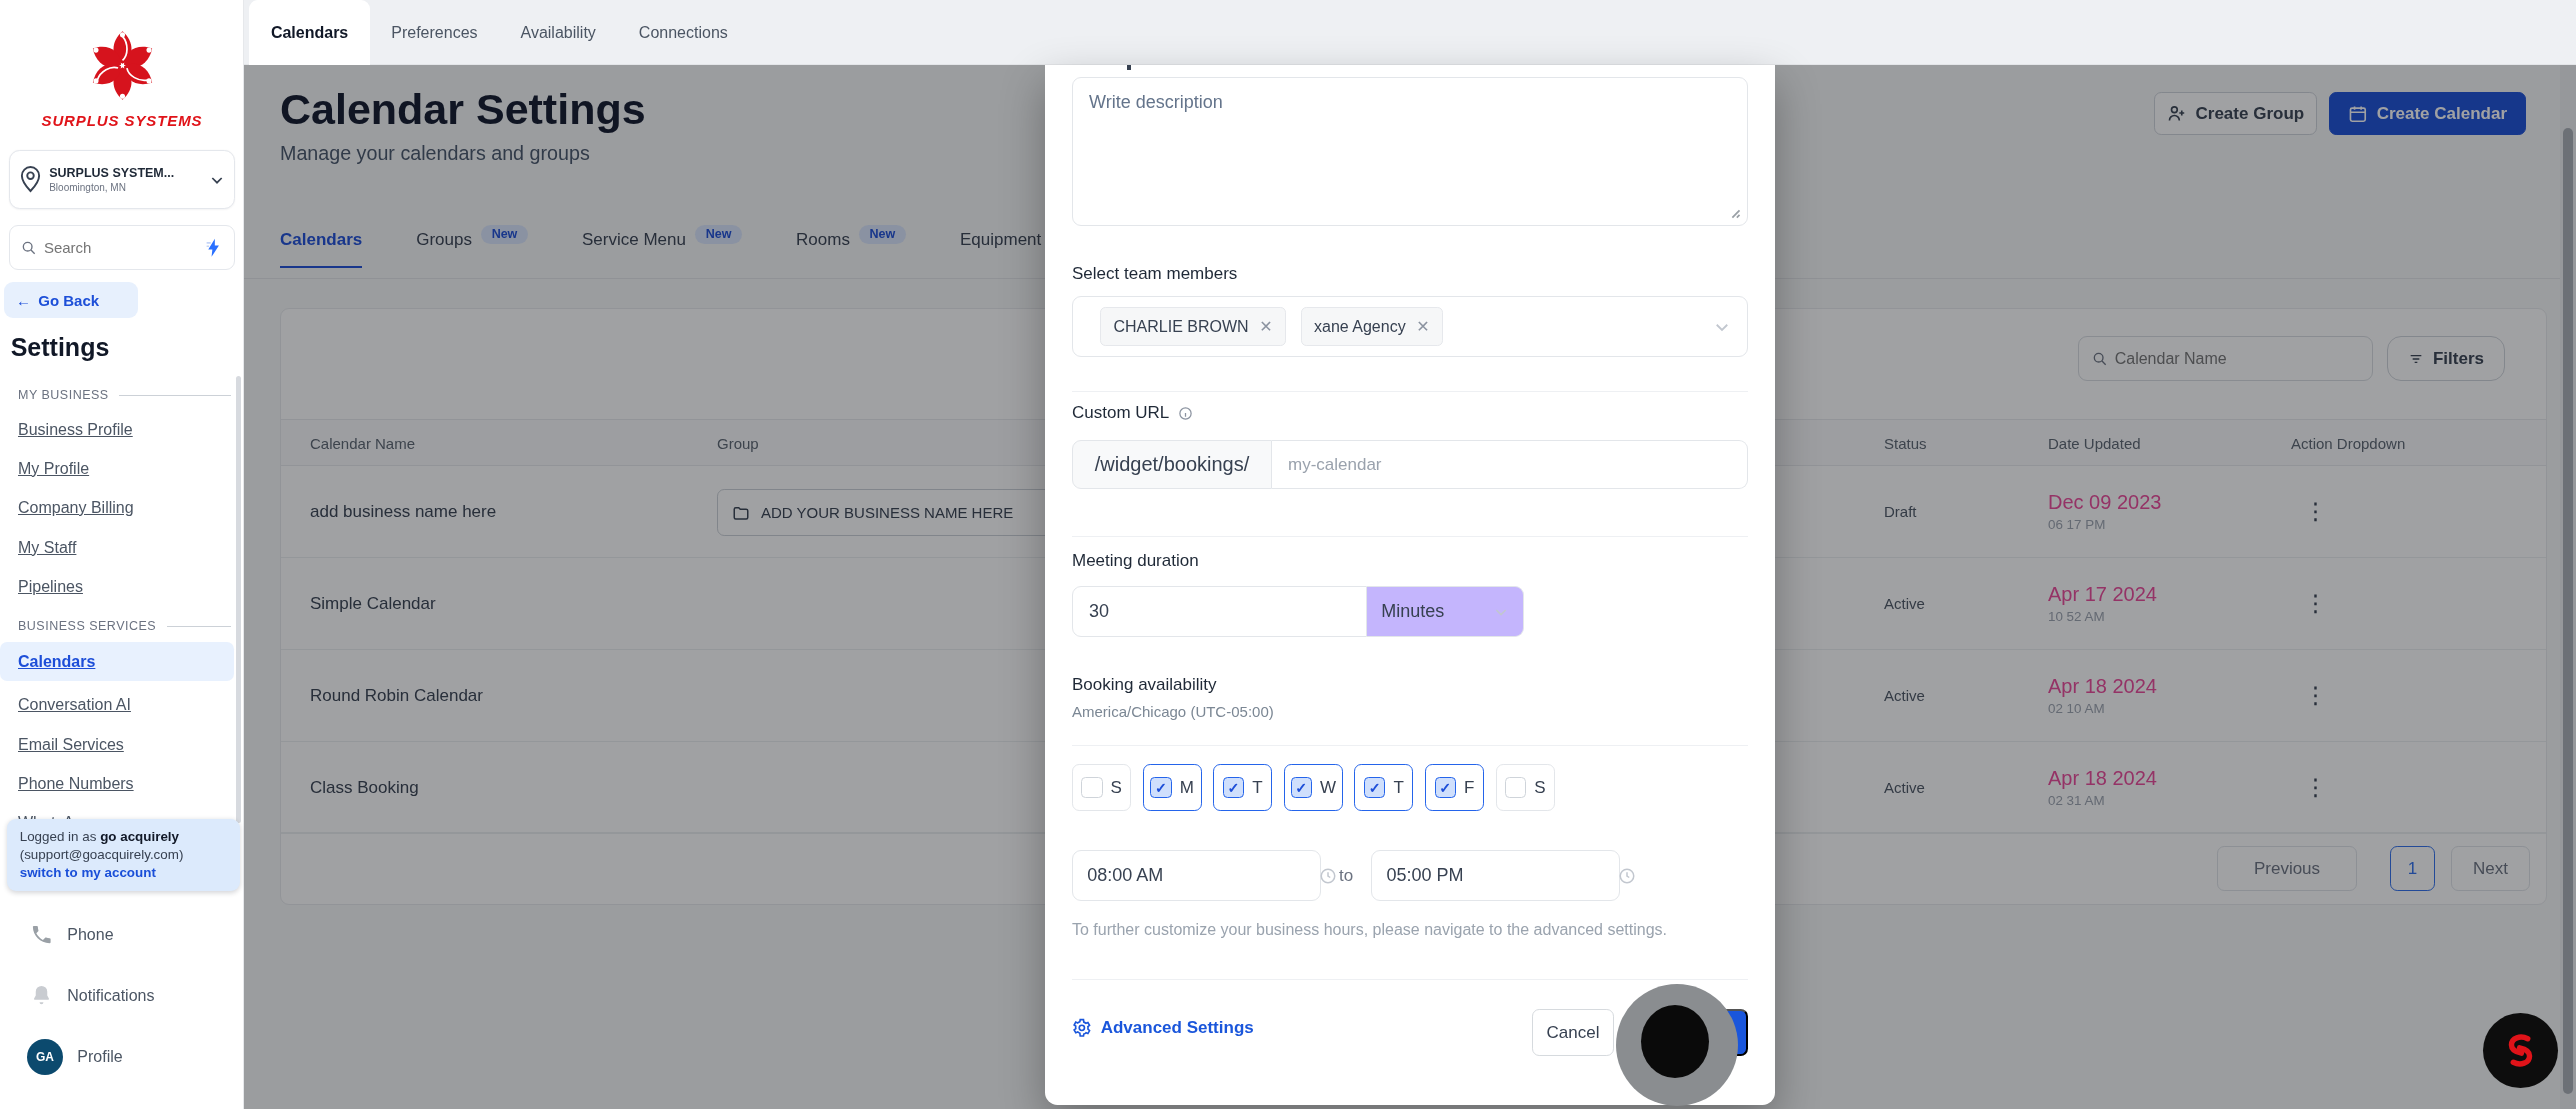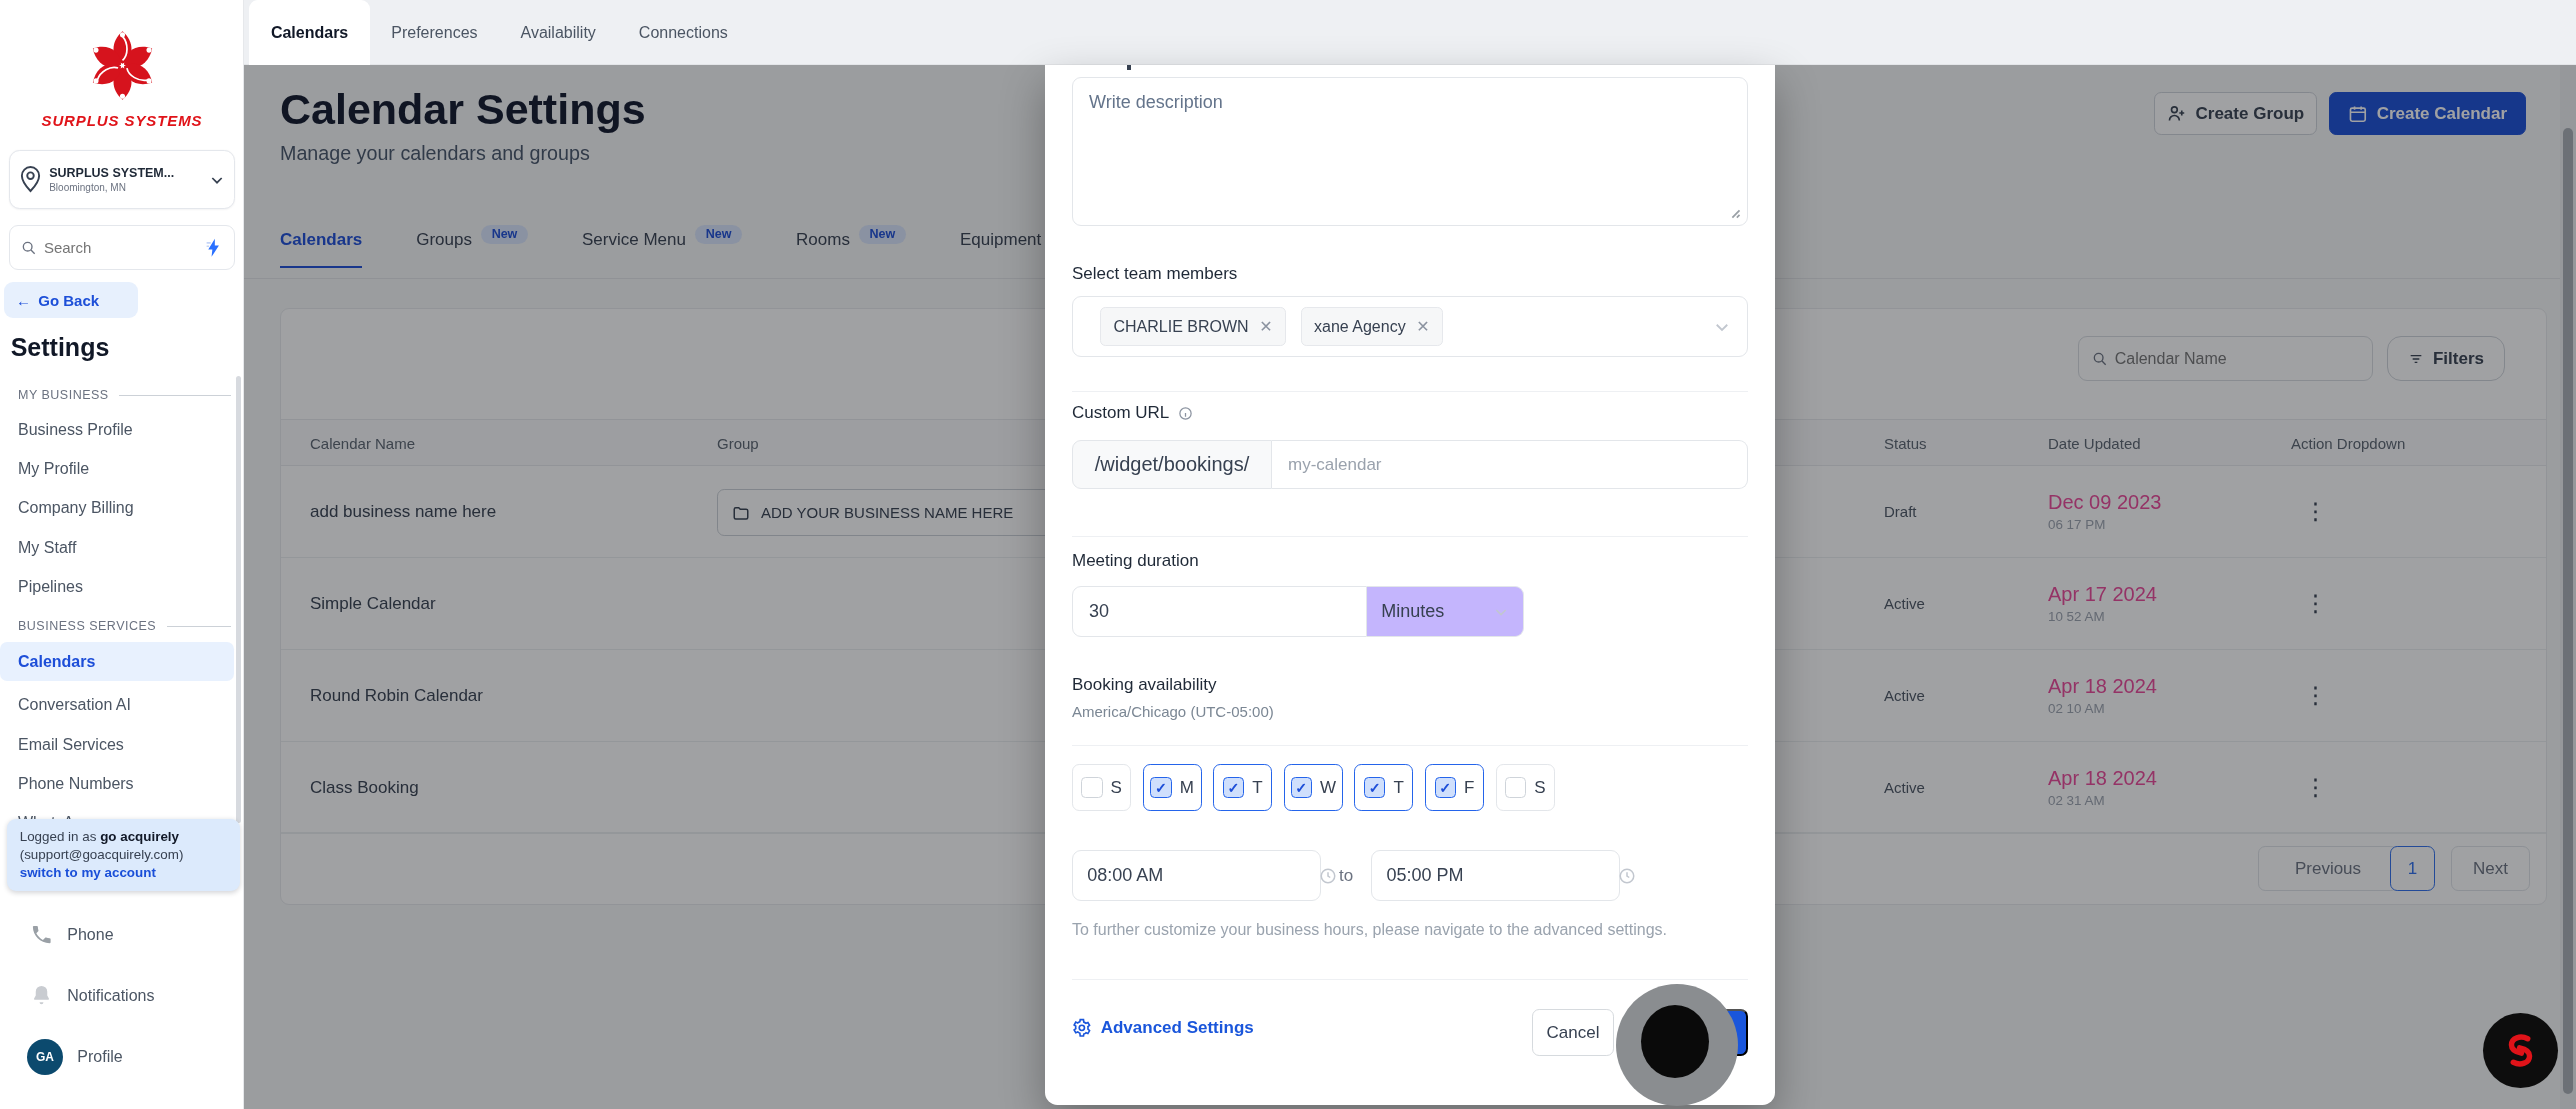--- a/index.html
+++ b/index.html
@@ -20,21 +20,21 @@
   .loc-card { position:absolute; left:9px; top:150px; width:226px; height:59px; background:#fff; border:0.9px solid #e4e7ec; border-radius:10.7px; box-shadow:0 0.9px 1.8px rgba(16,24,40,.05); display:flex; align-items:center; padding:0 9px; }
   .loc-texts { flex:1; min-width:0; margin-left:7.2px; }
   .loc-name { font-size:12.5px; font-weight:700; color:#1f2937; white-space:nowrap; }
   .loc-city { font-size:10px; color:#6b7280; margin-top:2.7px; }
   .srch { position:absolute; left:9px; top:225px; width:226px; height:45px; border:0.9px solid #e4e7ec; border-radius:9px; background:#fff; display:flex; align-items:center; padding:0 10.7px; }
   .srch input { border:0; outline:0; flex:1; min-width:0; font-size:15px; color:#6b7280; background:transparent; font-family:inherit; }
   .goback { position:absolute; left:3.6px; top:282px; height:36px; width:134px; background:#e7f0fd; border-radius:9px; display:flex; align-items:center; padding-left:12.5px; color:#1d4fd8; font-weight:700; font-size:15px; gap:7.2px; cursor:pointer; }
   .settings-h { position:absolute; left:10.7px; top:333px; font-size:25px; font-weight:700; color:#111827; }
   .sec { position:absolute; left:18px; right:12.5px; font-size:12.5px; letter-spacing:0.5px; color:#6b7280; display:flex; align-items:center; gap:10.7px; }
   .sec::after { content:""; flex:1; height:0.9px; background:#ccd1d7; }
-  .sitem { position:absolute; left:0; width:234px; height:39px; display:flex; align-items:center; padding-left:18px; font-size:16px; color:#4b5563; cursor:pointer; }
+  .sitem { position:absolute; left:0; width:234px; height:39px; display:flex; align-items:center; padding-left:18px; font-size:16px; color:#4b5563; cursor:pointer;text-decoration:underline; }
   .sitem.active { background:#e8f1fe; border-radius:7.2px; color:#1d4ed8; font-weight:600; }
   .side-scroll { position:absolute; left:236px; top:376px; width:5.4px; height:447px; background:#d7dadf; border-radius:3.6px; }
   .tooltip { position:absolute; left:7.2px; top:819px; width:233px; background:#dceafc; border-radius:9px; box-shadow:0 1.8px 5.4px rgba(16,24,40,.18); padding:9px 12.5px; font-size:13.4px; color:#374151; line-height:18px; z-index:6; }
   .tooltip b { color:#111827; }
   .tooltip .sw { color:#1a4fd8; font-weight:700; cursor:pointer; }
   .siderow { position:absolute; left:0; width:244px; display:flex; align-items:center; gap:14.3px; padding-left:30px; font-size:16px; color:#4b5563; cursor:pointer; }
   .avatar { width:36px; height:36px; border-radius:50%; background:#0c4a6e; color:#fff; font-size:12px; font-weight:700; display:flex; align-items:center; justify-content:center; }
 
   
   .content { position:absolute; left:244px; top:65px; right:0; bottom:0; background:#f7f8f9; }
@@ -245,21 +245,21 @@
         <div class="td-name">Class Booking</div>
         <div class="td-status">Active</div>
         <div class="td-date">
           <span class="d1">Apr 18 2024</span>
             <span class="d2">02 31 AM</span>
         </div>
         <div class="kebab">⋮</div>
       </div>
 
       <div class="pag-line"></div>
-      <button class="pbtn" style="left:1977px;width:140px">Previous</button>
+      <button class="pbtn" style="left:1936px;width:140px">Previous</button>
       <button class="pbtn page" style="left:2109px;width:45px">1</button>
       <button class="pbtn" style="left:2170px;width:79px">Next</button>
     </div>
 
     <div class="main-scroll-track">
         <div class="main-scroll-thumb"></div>
       </div>
   </div>
 
   <div class="dim"></div>

